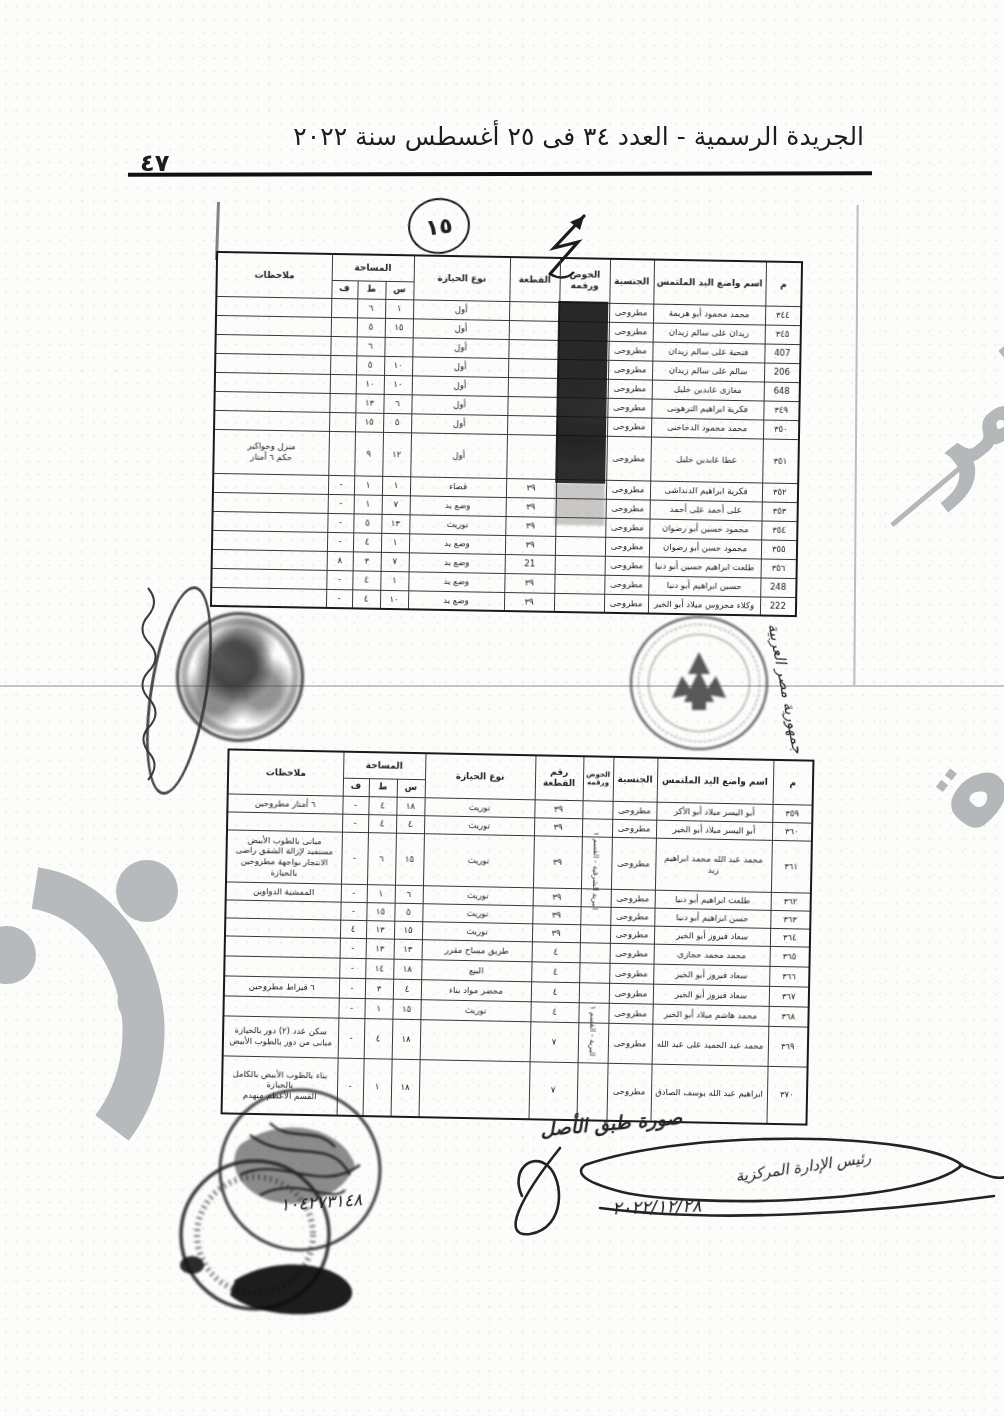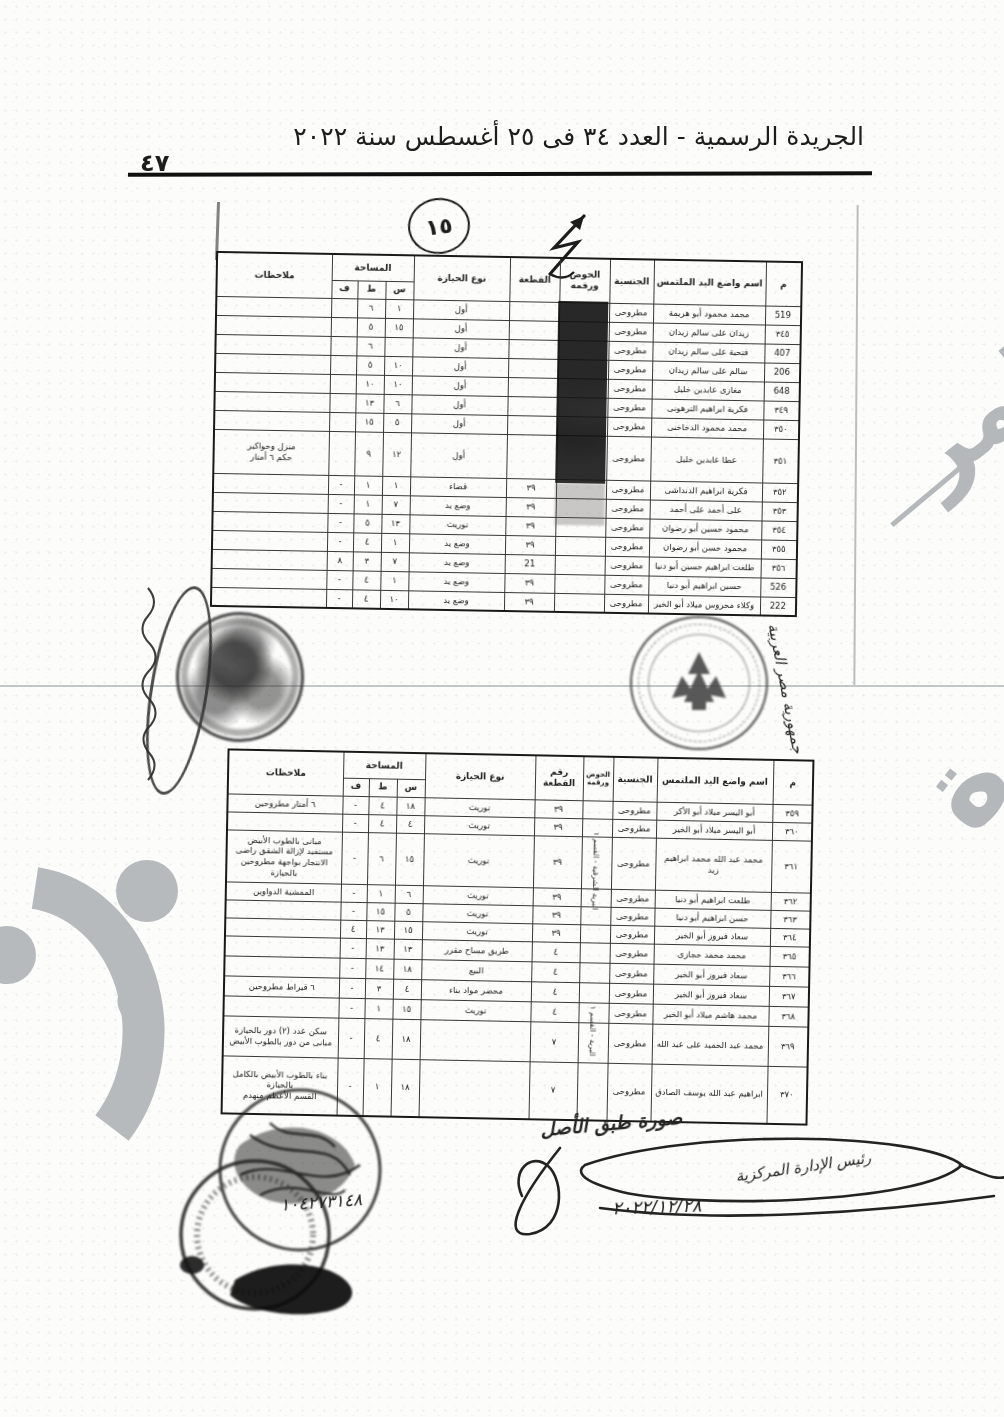--- a/index.html
+++ b/index.html
@@ -140,21 +140,21 @@
         <th rowspan="2">ملاحظات</th>
       </tr>
       <tr style="height:18px">
         <th>س</th>
         <th>ط</th>
         <th>ف</th>
       </tr>
     </thead>
     <tbody id="t1body">
         <tr style="height: 19px;">
-          <td class="c-m">519</td>
+          <td class="c-m">٣٤٤</td>
           <td class="c-name">محمد محمود أبو هريمة</td>
           <td class="c-nat">مطروحى</td>
           <td class="c-basin"></td>
           <td class="c-plot"></td>
           <td class="c-tenure">أول</td>
           <td class="c-area">١</td>
           <td class="c-area">٦</td>
           <td class="c-area"></td>
           <td class="c-remark"></td>
         </tr>
@@ -297,21 +297,21 @@
           <td class="c-nat">مطروحى</td>
           <td class="c-basin"></td>
           <td class="c-plot">21</td>
           <td class="c-tenure">وضع يد</td>
           <td class="c-area">٧</td>
           <td class="c-area">٣</td>
           <td class="c-area">٨</td>
           <td class="c-remark"></td>
         </tr>
         <tr style="height: 19px;">
-          <td class="c-m">526</td>
+          <td class="c-m">248</td>
           <td class="c-name">حسين ابراهيم أبو دنيا</td>
           <td class="c-nat">مطروحى</td>
           <td class="c-basin"></td>
           <td class="c-plot">٣٩</td>
           <td class="c-tenure">وضع يد</td>
           <td class="c-area">١</td>
           <td class="c-area">٤</td>
           <td class="c-area">-</td>
           <td class="c-remark"></td>
         </tr>

